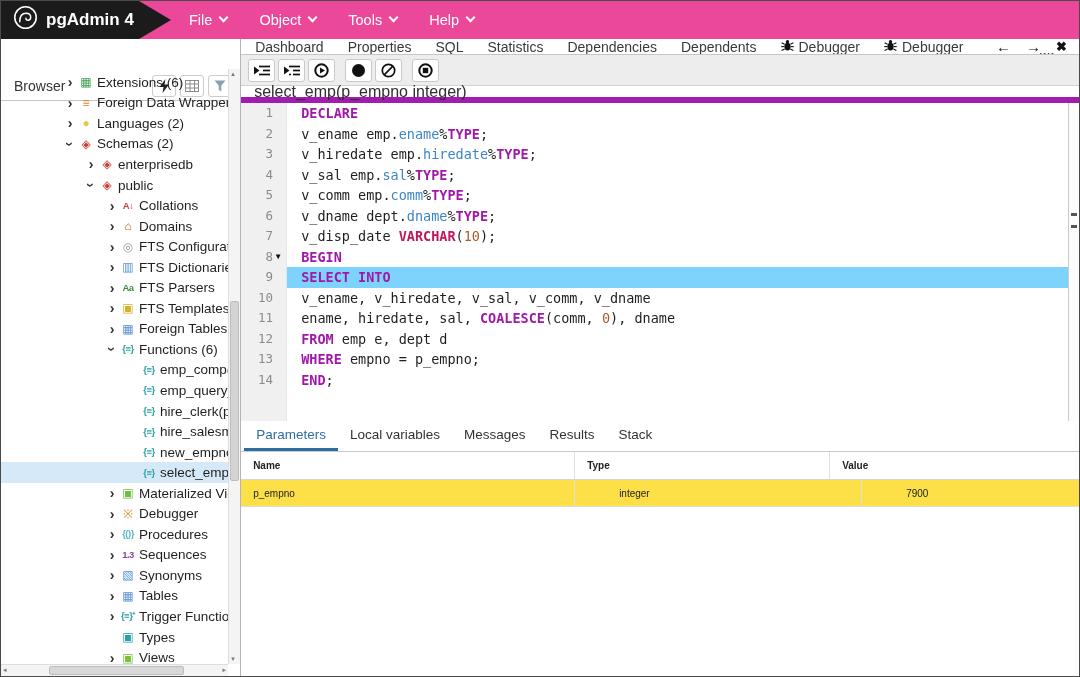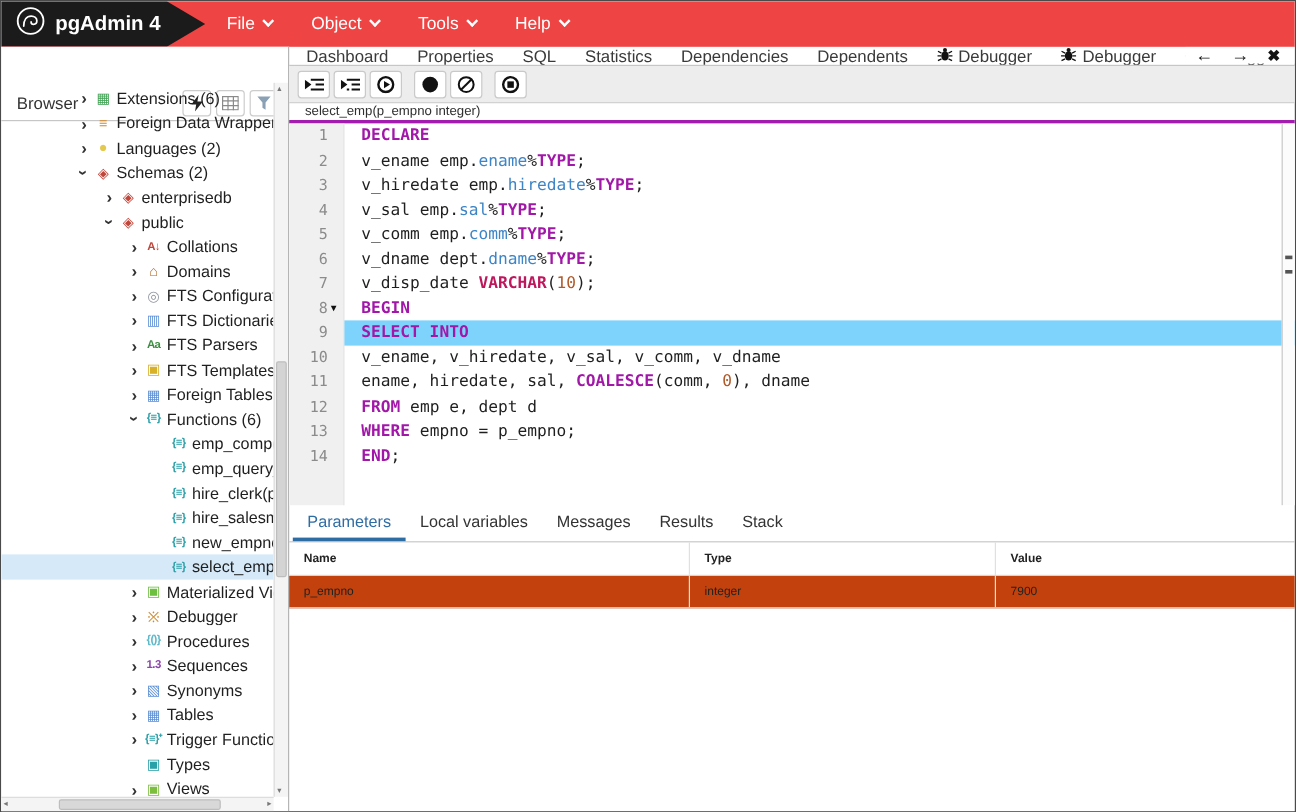--- a/index.html
+++ b/index.html
@@ -1,21 +1,21 @@
 <!DOCTYPE html>
 <html><head>
 <meta charset="utf-8">
 <style>
   * { box-sizing: border-box; margin: 0; padding: 0; }
   body { font-family: "Liberation Sans", sans-serif; background:#888; }
   .window { width:1080px; height:677px; background:#fff; border:1px solid #4a4a4a;
             position:relative; overflow:hidden; }
 
   
-  .topbar { height:38px; background:#ef4444; display:flex; align-items:stretch; }
+  .topbar { height:38px; background:#ec4899; display:flex; align-items:stretch; }
   .brand { width:170px; background:#1b1b1b; color:#fff; display:flex; align-items:center;
            gap:8px; padding-left:12px; font-size:17px; font-weight:bold;
            clip-path:polygon(0 0,138px 0,170px 19px,138px 38px,0 38px); }
   .menubar { display:flex; align-items:center; gap:32px; margin-left:18px; color:#fff; font-size:14.5px; }
   .menu-item { display:flex; align-items:center; gap:8px; cursor:default; }
   .caret { width:7px; height:7px; border-right:2px solid #fff; border-bottom:2px solid #fff;
            transform:rotate(45deg); margin-top:-5px; }
 
   
   .bodyrow { display:flex; height:637px; }
@@ -55,22 +55,22 @@
   .tab { padding:0 12px; display:flex; align-items:center; gap:5px; height:100%; white-space:nowrap; }
   .tabnav { position:absolute; right:0; top:0; bottom:1px; background:#fff; display:flex;
             align-items:center; gap:15px; padding:0 12px 0 8px; font-weight:bold; font-size:15px; color:#111; }
 
   .dbg-toolbar { height:31px; background:#ededed; border-bottom:1px solid #d2d2d2; display:flex;
                  align-items:center; padding-left:7px; gap:3px; }
   .tbtn { width:27px; height:23px; background:#fff; border:1px solid #c9c9c9; border-radius:3px;
           display:flex; align-items:center; justify-content:center; }
   .tbtn.gap { margin-left:7px; }
 
-  .fsig { height:17px; border-bottom:3px solid #a21caf; display:flex; align-items:center;
-          padding-left:13px; font-size:11px; color:#2f2f2f; }
+  .fsig { height:17px; border-bottom:6px solid #a21caf; display:flex; align-items:center;
+          padding-left:13px; font-size:16px; color:#2f2f2f; }
 
   
   .editor { height:318px; position:relative; font-family:"DejaVu Sans Mono", monospace;
             font-size:13.5px; background:#fff; }
   .gutter-bg { position:absolute; left:0; top:0; bottom:0; width:46px; background:#f0f0f0;
                border-right:1px solid #e6e6e6; }
   .code-row { display:flex; height:20.5px; line-height:20.5px; position:relative; }
   .ln { width:46px; flex:none; display:flex; justify-content:flex-end; align-items:center;
         padding-right:4px; color:#8b8b8b; font-size:12.5px; position:relative; z-index:1; }
   .ln .msp { width:10px; text-align:center; font-size:8px; color:#111; }
@@ -86,21 +86,21 @@
   .ed-mark { position:absolute; left:2px; width:6px; height:3px; background:#555; }
 
   
   .btabs { height:31px; border-bottom:1px solid #c9c9c9; display:flex; align-items:stretch;
            padding-left:3px; font-size:13.5px; color:#333; }
   .btab { padding:0 12px; display:flex; align-items:center; border-bottom:3px solid transparent; }
   .btab.active { color:#2e6da4; border-bottom-color:#2e6da4; }
   .ptable { font-size:10px; color:#222; }
   .prow { display:flex; height:28px; align-items:center; border-bottom:1px solid #d5d5d5; }
   .prow.head { font-weight:bold; }
-  .prow.data { background:#c2410c; height:27px; border-bottom:1px solid #dedede; }
+  .prow.data { background:#fde047; height:27px; border-bottom:1px solid #dedede;gap:32px; }
   .pcell { padding-left:12px; height:100%; display:flex; align-items:center; }
   .pcell.c0 { width:334px; border-right:1px solid #e0e0e0; }
   .pcell.c1 { width:255px; border-right:1px solid #e0e0e0; }
   .pcell.c2 { flex:1; }
 </style>
 </head>
 <body>
 
 <div class="window">
 

